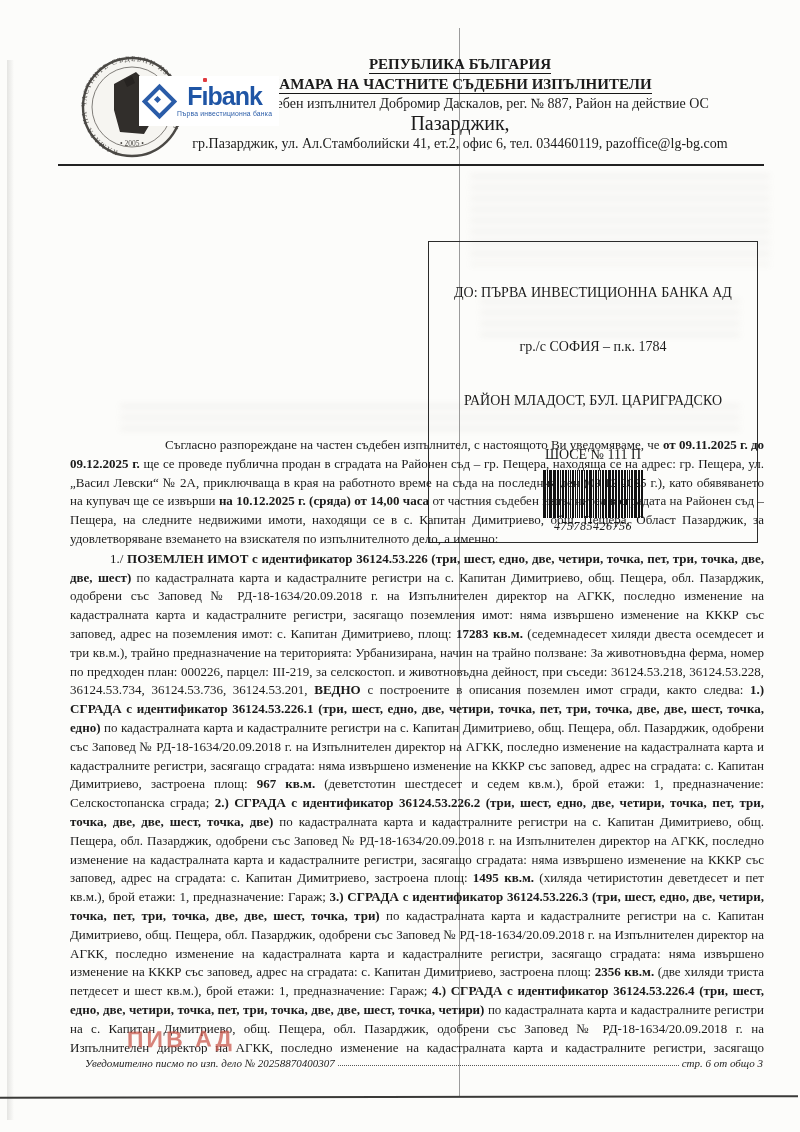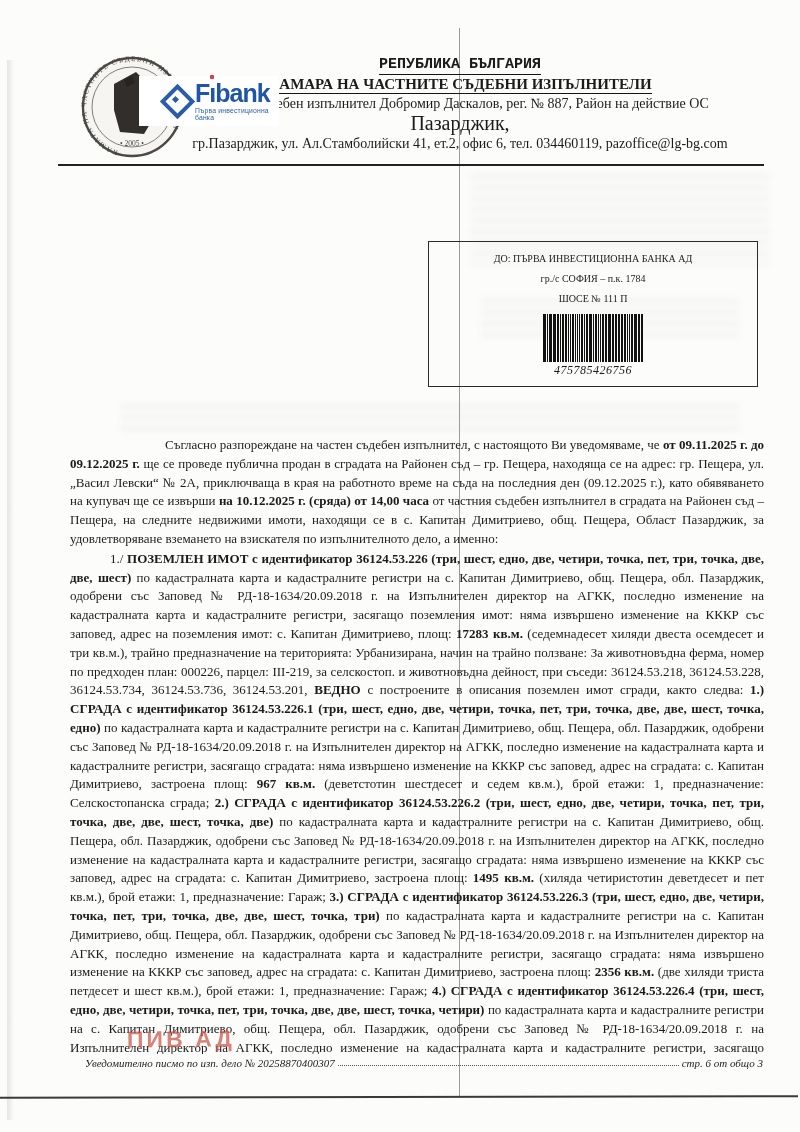--- a/index.html
+++ b/index.html
@@ -8,48 +8,48 @@
   
   .fold-line{position:absolute;left:459px;top:28px;width:1px;height:1068px;background:#8a8a8a;opacity:.85;}
   .page-edge{position:absolute;left:0;top:1096px;width:798px;height:2px;background:#3a3a38;transform:rotate(-.12deg);}
   .left-smudge{position:absolute;left:7px;top:60px;width:7px;height:1060px;
       background:linear-gradient(90deg,rgba(120,120,115,.18),rgba(120,120,115,0));}
   .bleed{position:absolute;filter:blur(3px);opacity:.14;pointer-events:none;
       background:repeating-linear-gradient(180deg,#9a948c 0 3px,transparent 3px 11px);}
   
   .seal{position:absolute;left:80px;top:50px;width:104px;height:114px;z-index:1;opacity:.92;}
   .fibank{position:absolute;left:139px;top:76px;width:140px;height:50px;background:#fff;z-index:2;
-      display:flex;align-items:center;padding:2px 4px 2px 20px;box-sizing:border-box;}
+      display:flex;align-items:center;padding:2px 4px 2px 2px;box-sizing:border-box;text-align:center;}
   .fib-diamond{position:relative;width:36px;height:40px;flex:0 0 36px;}
   .fib-diamond .outer{position:absolute;left:6px;top:8px;width:17px;height:17px;border:4px solid #2a5ca8;transform:rotate(45deg);}
   .fib-diamond .dot{position:absolute;left:14px;top:16px;width:5px;height:5px;background:#2a5ca8;transform:rotate(45deg);}
   .fib-text{display:flex;flex-direction:column;line-height:1;}
   .fib-word{font-family:"Liberation Sans",sans-serif;font-weight:700;font-size:25px;color:#1f55a5;letter-spacing:-1px;}
   .fib-word .istack{position:relative;}
   .fib-word .idot{position:absolute;left:1px;top:-4px;width:4px;height:4px;background:#e03a3e;border-radius:1px;}
   .fib-sub{font-family:"Liberation Sans",sans-serif;font-size:6.8px;color:#2a5ca8;margin-top:2px;letter-spacing:.2px;}
   .head-text{position:absolute;left:130px;top:56px;width:660px;text-align:center;z-index:0;}
-  .head-line1{font-size:15px;font-weight:700;font-family:Liberation Mono, monospace;}
+  .head-line1{font-size:15px;font-weight:700;}
   .head-line1 span,.head-line2 span{border-bottom:1.6px solid #151515;padding-bottom:1px;}
   .head-line2{font-size:15px;font-weight:700;margin-top:3px;}
   .head-line3{font-size:14px;margin-top:3px;}
   .head-line4{font-size:20px;}
   .head-line5{font-size:14px;margin-top:1px;}
   .head-rule{position:absolute;left:58px;top:164px;width:706px;height:2px;background:#222;}
   .case-block{position:absolute;left:60px;top:170px;font-weight:700;font-size:13.2px;line-height:17.5px;}
   
   .title-block{position:absolute;left:55px;top:249px;width:375px;text-align:center;}
   .title-main{font-size:16.5px;font-weight:700;letter-spacing:.6px;}
   .title-sub{font-size:13.5px;font-weight:700;margin-top:2px;}
   .title-delivery{font-size:12.6px;font-weight:700;font-style:italic;margin-top:29px;display:inline-block;
       border-bottom:1.4px solid #151515;padding-bottom:1px;}
   
   .recipient-box{position:absolute;left:428px;top:241px;width:330px;box-sizing:border-box;
       border:1.4px solid #2b2b2b;text-align:center;padding:7px 6px 8px;}
-  .rcp-line{font-size:10px;line-height:20px;}
+  .rcp-line{font-size:14px;line-height:20px;margin-top:34px;}
   .rcp-claimant{font-size:13px;font-weight:700;font-style:italic;line-height:18px;margin-top:1px;}
   .barcode-wrap{margin:5px auto 0;width:150px;text-align:center;}
   .barcode{height:48px;display:flex;align-items:stretch;justify-content:center;}
   .barcode i{display:block;background:#111;margin-right:1px;}
   .barcode-num{font-size:12px;font-style:italic;margin-top:1px;letter-spacing:.5px;}
   
   .body-text{position:absolute;left:58px;top:436px;width:706px;height:618px;overflow:hidden;
       text-align:justify;font-size:13px;line-height:18.8px;}
   .body-text p{margin:0 0 1px 12px;}
   .body-text b{font-weight:700;}
@@ -104,20 +104,21 @@
     </div>
   </div>
 
   <div class="head-rule"></div>
 
 
 
   <div class="recipient-box">
     <div class="rcp-line">ДО: ПЪРВА ИНВЕСТИЦИОННА БАНКА АД</div>
     <div class="rcp-line">гр./с СОФИЯ – п.к. 1784</div>
+    <div class="rcp-line">РАЙОН МЛАДОСТ, БУЛ. ЦАРИГРАДСКО</div>
     <div class="rcp-line">ШОСЕ № 111 П</div>
     <div class="barcode-wrap">
       <div class="barcode" id="barcode">
           <i style="width: 3px;"></i>
           <i style="width: 1px;"></i>
           <i style="width: 3px;"></i>
           <i style="width: 3px;"></i>
           <i style="width: 2px;"></i>
           <i style="width: 1px;"></i>
           <i style="width: 2px;"></i>

